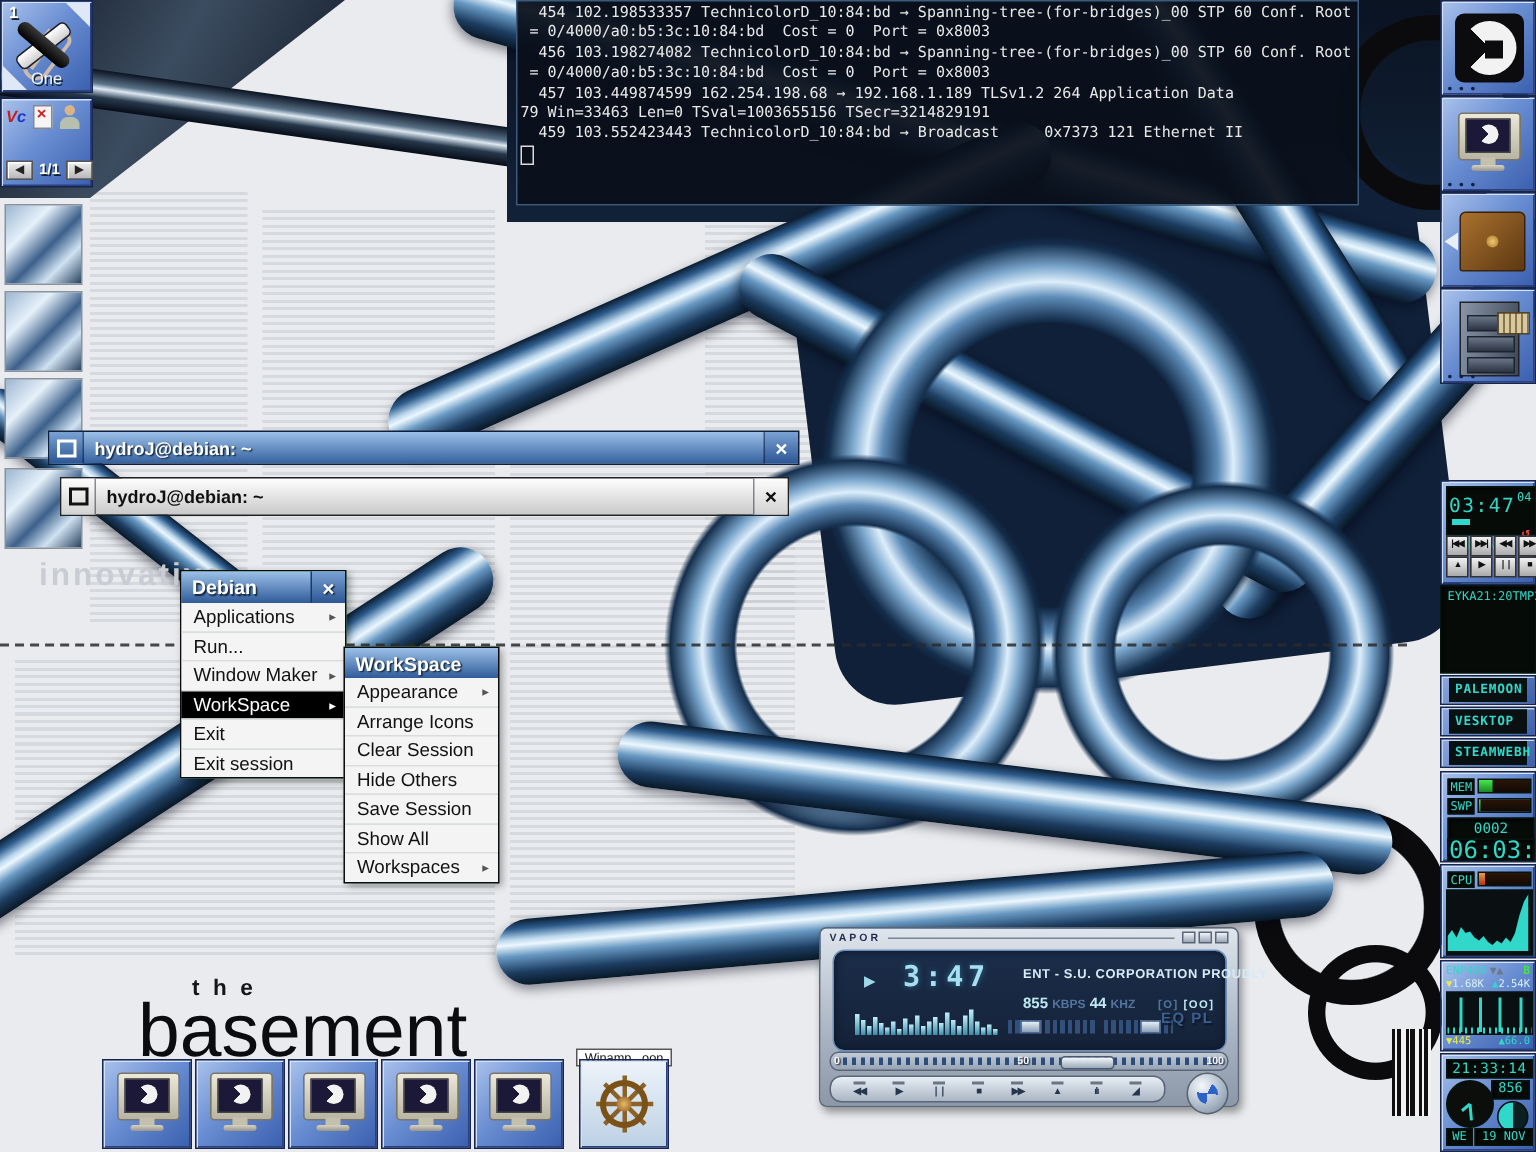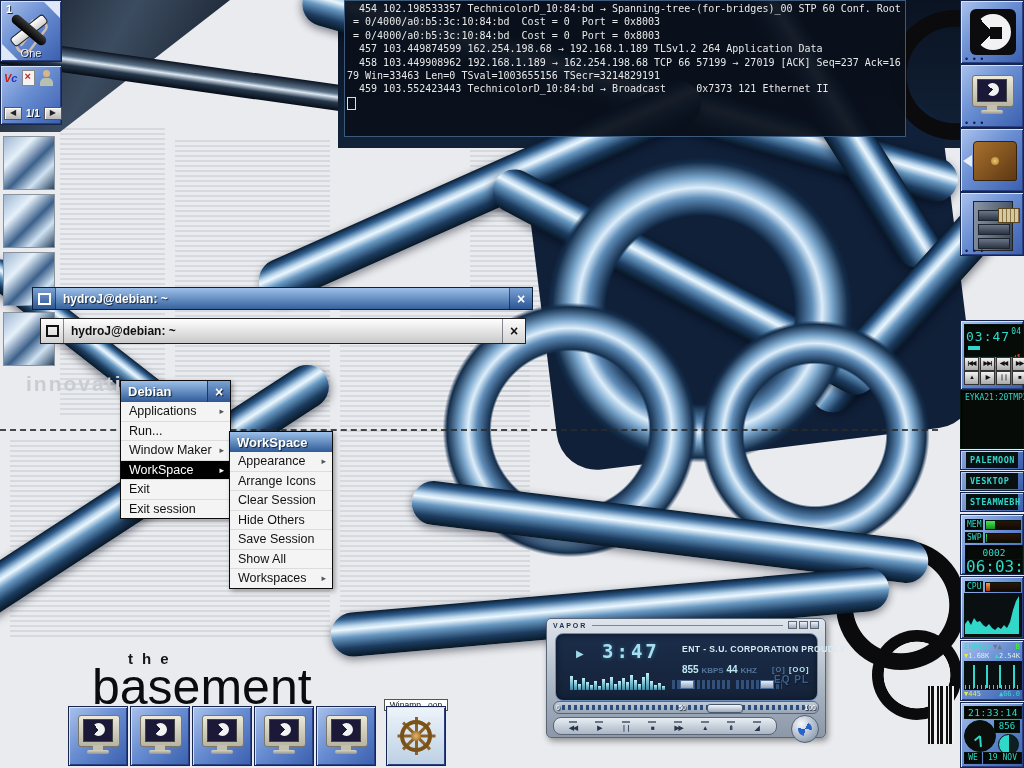--- a/index.html
+++ b/index.html
@@ -192,21 +192,21 @@
   
   #weather-rows{position:absolute;left:2px;top:2px;right:2px;bottom:2px;padding:1px 2px;display:flex;flex-direction:row;justify-content:space-between;}
   .wx-row{display:flex;justify-content:space-between;font-size:8px;line-height:8.5px;}
   .wx-row .wx-value{opacity:.95;}
   
   .launcher-tile{position:absolute;left:960px;width:64px;height:20px;border:1px solid #16264e;box-sizing:border-box;
     background:linear-gradient(135deg,#8fa8dc,#3a5fae);box-shadow:inset 1px 1px 0 #c2d4f4;display:flex;align-items:center;justify-content:center;}
   .launcher-text{background:#0a0f12;color:#2fd8c8;font-family:"DejaVu Sans Mono",monospace;font-size:8.5px;font-weight:bold;
     padding:2px 3px;letter-spacing:.5px;border:1px solid #04140f;width:52px;text-align:left;box-sizing:border-box;}
   
-  .meter-row{position:absolute;left:4px;display:flex;align-items:center;gap:2px;}
+  .meter-row{position:absolute;left:4px;display:flex;gap:2px;}
   .meter-label{font-size:8px;padding:0 1px;line-height:9px;}
   .meter-bar{width:34px;height:8px;background:linear-gradient(#2a1408,#120a04);border:1px solid #04140f;position:relative;}
   .meter-fill{position:absolute;left:0;top:0;bottom:0;background:linear-gradient(#46e84e,#1a8a22);}
   .uptime{position:absolute;left:4px;width:56px;text-align:center;font-size:9.5px;line-height:11px;padding:1px 0;}
   
   .graph{position:absolute;background:#0a0f12;border:1px solid #04140f;}
   .spike{position:absolute;bottom:1px;width:2px;background:#2fd8c8;}
   .net-head{position:absolute;left:3px;top:2px;right:3px;display:flex;align-items:center;font-size:7.5px;line-height:8px;color:#2fd8c8;font-family:"DejaVu Sans Mono",monospace;}
   .net-flag{margin-left:auto;color:#42e842;font-weight:bold;}
   .net-rates{position:absolute;left:3px;top:11px;right:3px;display:flex;justify-content:space-between;font-size:7px;color:#d8f0ee;font-family:"DejaVu Sans Mono",monospace;}
@@ -282,23 +282,23 @@
     <div class="wp watermark">innovative</div>
     <div class="wp word-the">the</div>
     <div class="wp word-basement">basement</div>
     <div class="wp barcode"></div>
   </div>
 
   <div id="terminal">
     <div id="terminal-lines">
         <div class="term-line">  454 102.198533357 TechnicolorD_10:84:bd → Spanning-tree-(for-bridges)_00 STP 60 Conf. Root</div>
         <div class="term-line"> = 0/4000/a0:b5:3c:10:84:bd  Cost = 0  Port = 0x8003</div>
+        <div class="term-line">  456 103.198274082 TechnicolorD_10:84:bd → Spanning-tree-(for-bridges)_00 STP 60 Conf. Root</div>
         <div class="term-line"> = 0/4000/a0:b5:3c:10:84:bd  Cost = 0  Port = 0x8003</div>
         <div class="term-line">  457 103.449874599 162.254.198.68 → 192.168.1.189 TLSv1.2 264 Application Data</div>
-        <div class="term-line">  458 103.449908962 192.168.1.189 → 162.254.198.68 TCP 66 57199 → 27019 [ACK] Seq=237 Ack=16</div>
         <div class="term-line">79 Win=33463 Len=0 TSval=1003655156 TSecr=3214829191</div>
         <div class="term-line">  459 103.552423443 TechnicolorD_10:84:bd → Broadcast     0x7373 121 Ethernet II</div>
       </div>
     <div><span class="term-cursor"></span></div>
   </div>
 
   <div id="clip" class="tile">
     <div class="clip-tri tri-tr"></div>
     <div class="clip-tri tri-bl"></div>
     <svg width="44" height="40" style="position:absolute;left:10px;top:11px;transform:rotate(-8deg);">

